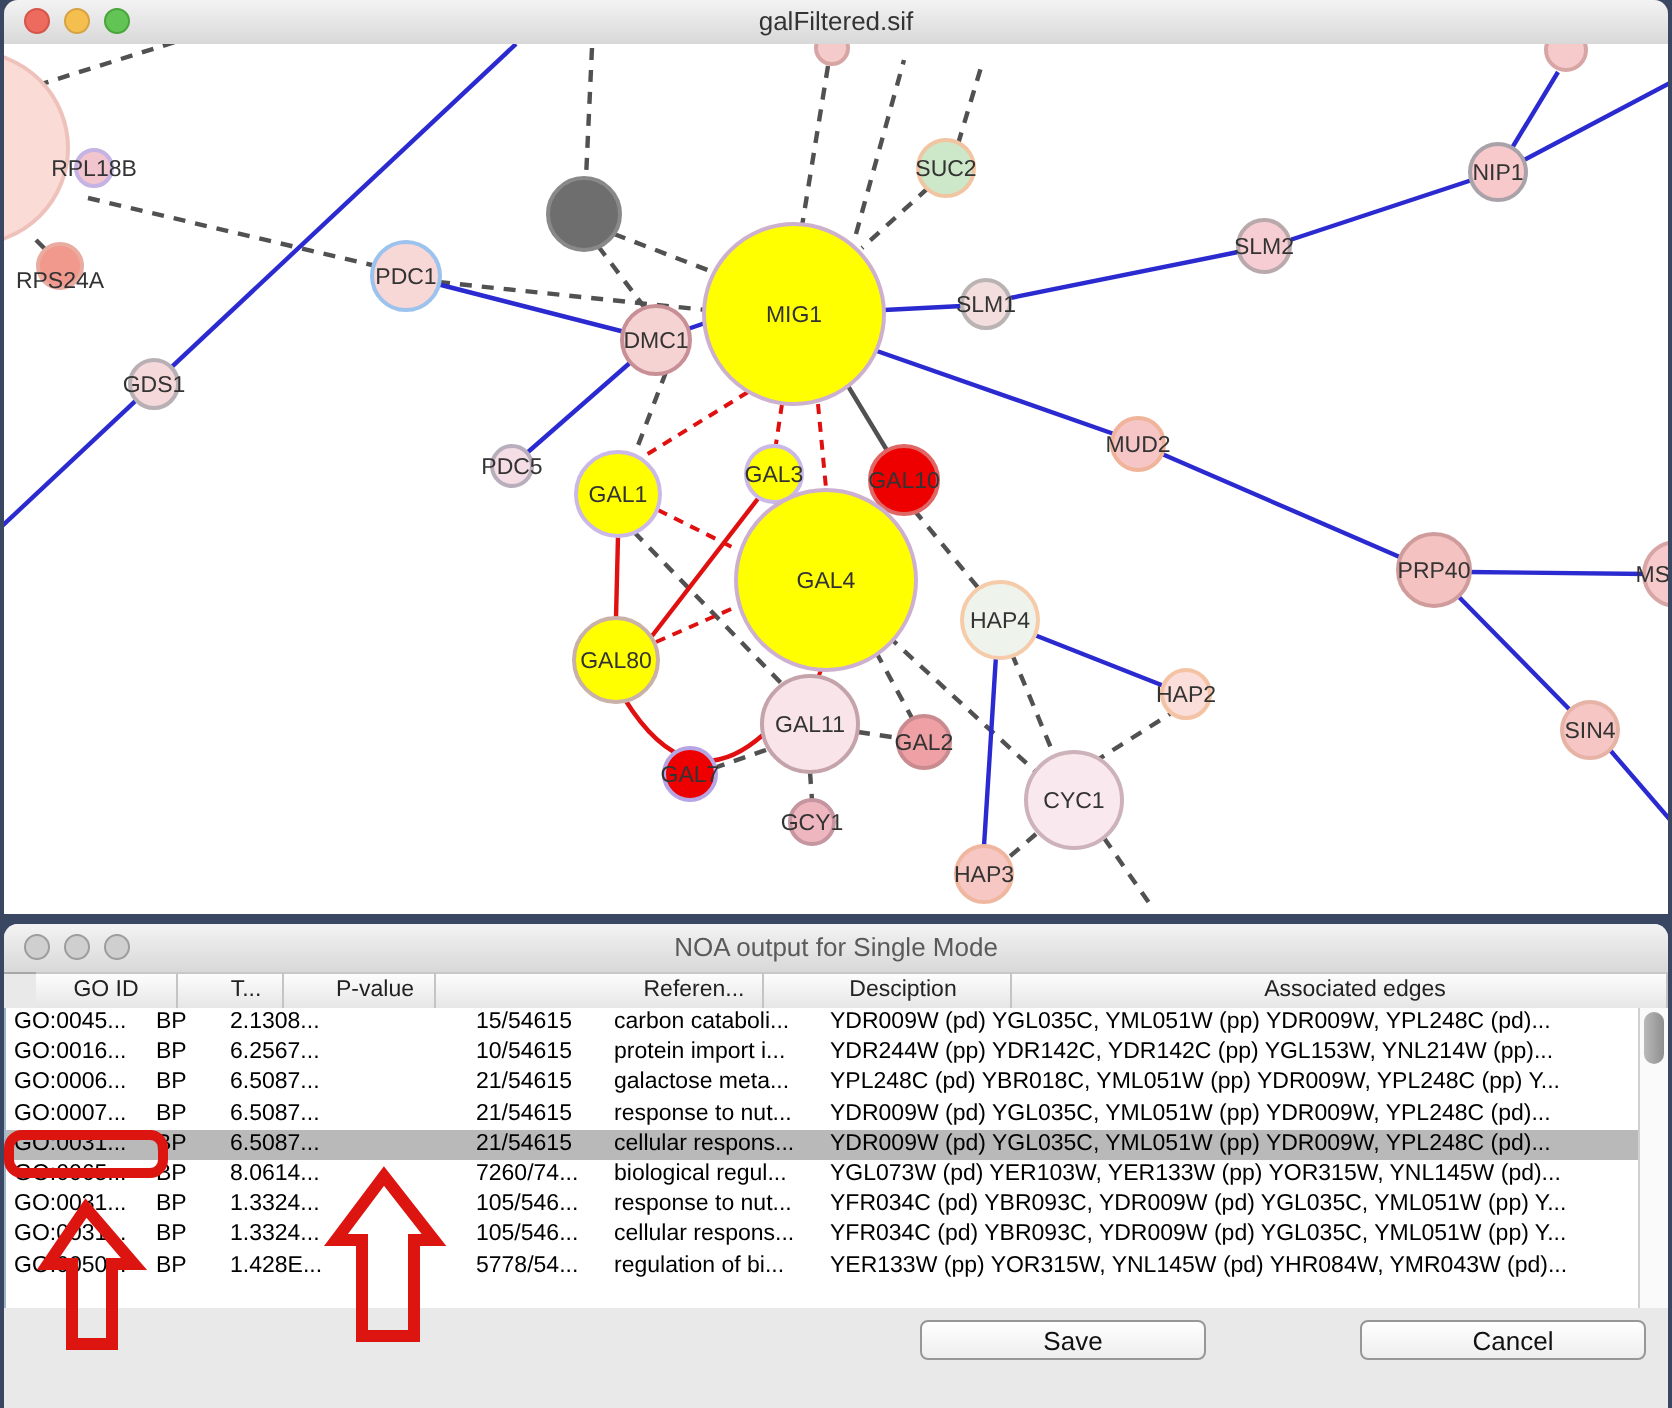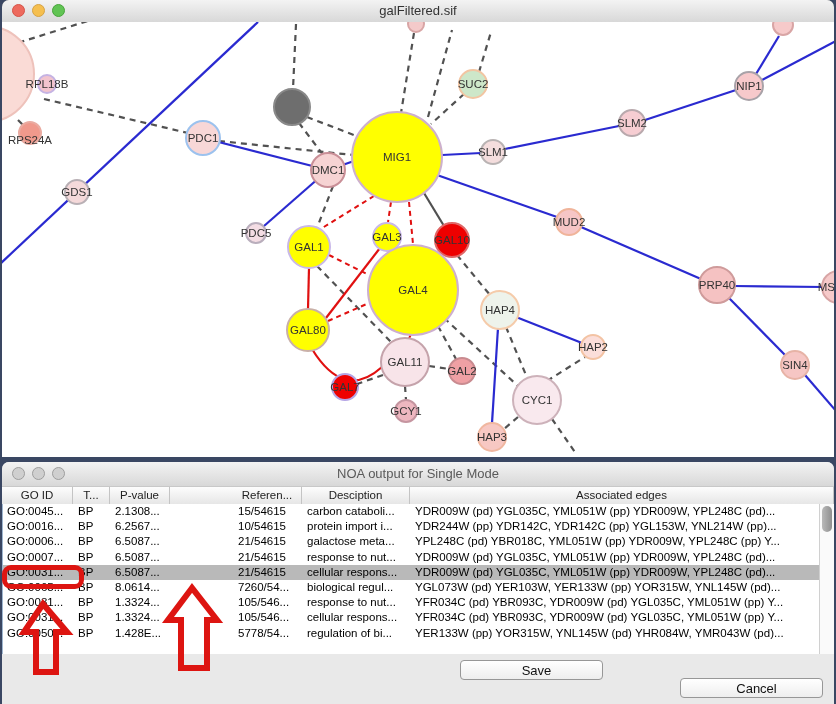--- a/index.html
+++ b/index.html
@@ -15,40 +15,40 @@
   .win-bot .titlebar .title{line-height:24px;color:#5a5a5a;}
   .lights{position:absolute;left:10px;top:4px;display:flex;gap:7px;}
   .win-bot .lights{top:5px;}
   .tl{width:13px;height:13px;border-radius:50%;display:inline-block;box-sizing:border-box;}
   .tl.red{background:#ed6a5e;border:1px solid #d55347;}
   .tl.yellow{background:#f5bf4f;border:1px solid #d6a243;}
   .tl.green{background:#61c454;border:1px solid #48a43b;}
   .tl.gray{background:#cfcfcf;border:1px solid #9d9d9d;}
   .canvas{position:absolute;top:22px;left:0;width:832px;height:435px;background:#fff;}
   
-  .thead{position:absolute;top:24px;left:0;right:0;height:17px;display:flex;
-         background:linear-gradient(#fdfdfd,#e6e6e6);border-top:1px solid #c8c8c8;border-bottom:1px solid #b2b2b2;}
+  .thead{position:absolute;top:24px;left:16px;right:0;height:17px;display:flex;
+         background:linear-gradient(#fdfdfd,#e6e6e6);border-top:1px solid #c8c8c8;border-bottom:1px solid #b2b2b2;gap:16px;}
   .hcell{box-sizing:border-box;font-size:11.5px;color:#222;text-align:center;line-height:16px;
          border-right:1px solid #c4c4c4;overflow:hidden;white-space:nowrap;}
   .tbody{position:absolute;top:42px;left:0;right:14px;height:150px;background:#fff;
          border-left:1px solid #9fb6cf;overflow:hidden;}
   .trow{display:flex;height:15.2px;background:#fff;}
   .trow.selected{background:#b9b9b9;}
   .tcell{box-sizing:border-box;font-size:11.5px;color:#000;line-height:15.2px;
          padding-left:4px;overflow:hidden;white-space:nowrap;}
   .c0{width:71px;} .c1{width:37px;} .c2{width:60px;} .c3{width:63px;margin-top:40px;} .c4{width:69px;} .c5{width:108px;} .c6{flex:1;}
   .scrolltrack{position:absolute;top:42px;right:0;width:14px;height:150px;background:#fafafa;
                border-left:1px solid #d0d0d0;}
   .scrollthumb{position:absolute;top:2px;left:1.5px;width:10px;height:26px;border-radius:5px;
                background:linear-gradient(90deg,#b9b9b9,#8f8f8f);}
   .footer{position:absolute;top:192px;left:0;right:0;bottom:0;background:#e9e9e9;}
   .btn{position:absolute;top:6px;height:20px;width:143px;border:1px solid #979797;border-radius:4px;
        background:linear-gradient(#ffffff,#eeeeee);font-size:13px;color:#111;
        font-family:"Liberation Sans","DejaVu Sans",sans-serif;padding-left:16px;}
-  .btn.save{left:458px;} .btn.cancel{left:678px;margin-top:18px;}
+  .btn.save{left:458px;} .btn.cancel{left:678px;}
   
   .anno-box{position:absolute;left:2px;top:565px;width:82px;height:24px;box-sizing:border-box;
             border:5px solid #dd1511;border-radius:9px;pointer-events:none;}
   .overlay{position:absolute;left:0;top:0;width:836px;height:704px;pointer-events:none;}
   svg text{font-family:"Liberation Sans","DejaVu Sans",sans-serif;}
 </style>
 </head>
 <body>
 
 <div class="win win-top">
@@ -236,21 +236,21 @@
         <div class="tcell c3">8/362</div>
         <div class="tcell c4">21/54615</div>
         <div class="tcell c5">cellular respons...</div>
         <div class="tcell c6">YDR009W (pd) YGL035C, YML051W (pp) YDR009W, YPL248C (pd)...</div>
       </div>
       <div class="trow">
         <div class="tcell c0">GO:0065...</div>
         <div class="tcell c1">BP</div>
         <div class="tcell c2">8.0614...</div>
         <div class="tcell c3">94/362</div>
-        <div class="tcell c4">7260/54...</div>
+        <div class="tcell c4">7260/74...</div>
         <div class="tcell c5">biological regul...</div>
         <div class="tcell c6">YGL073W (pd) YER103W, YER133W (pp) YOR315W, YNL145W (pd)...</div>
       </div>
       <div class="trow">
         <div class="tcell c0">GO:0031...</div>
         <div class="tcell c1">BP</div>
         <div class="tcell c2">1.3324...</div>
         <div class="tcell c3">11/362</div>
         <div class="tcell c4">105/546...</div>
         <div class="tcell c5">response to nut...</div>

